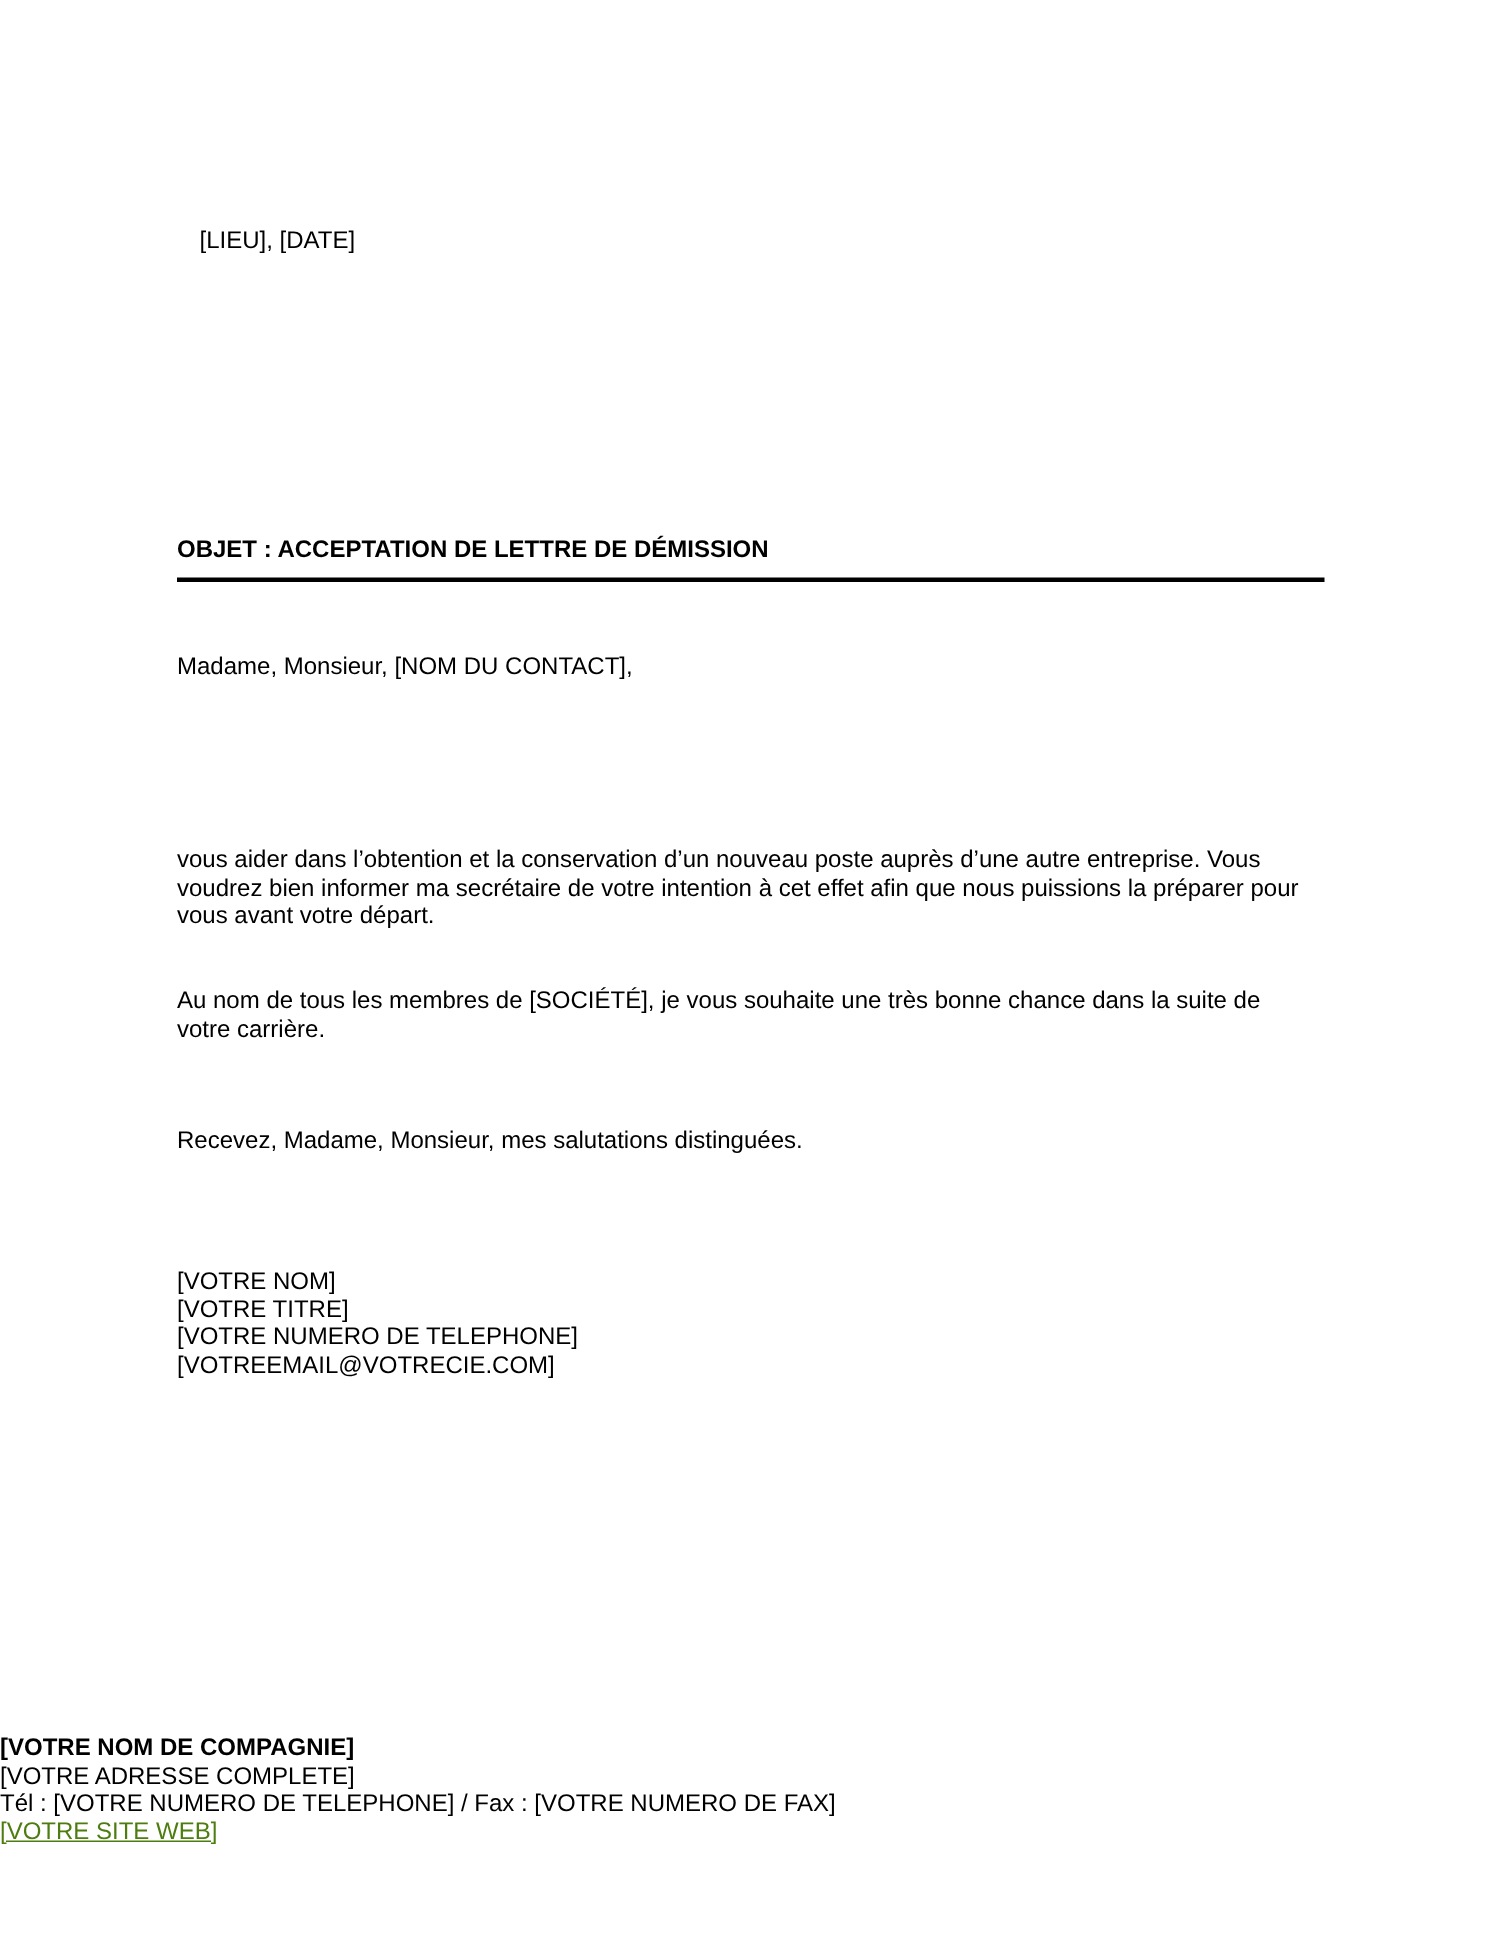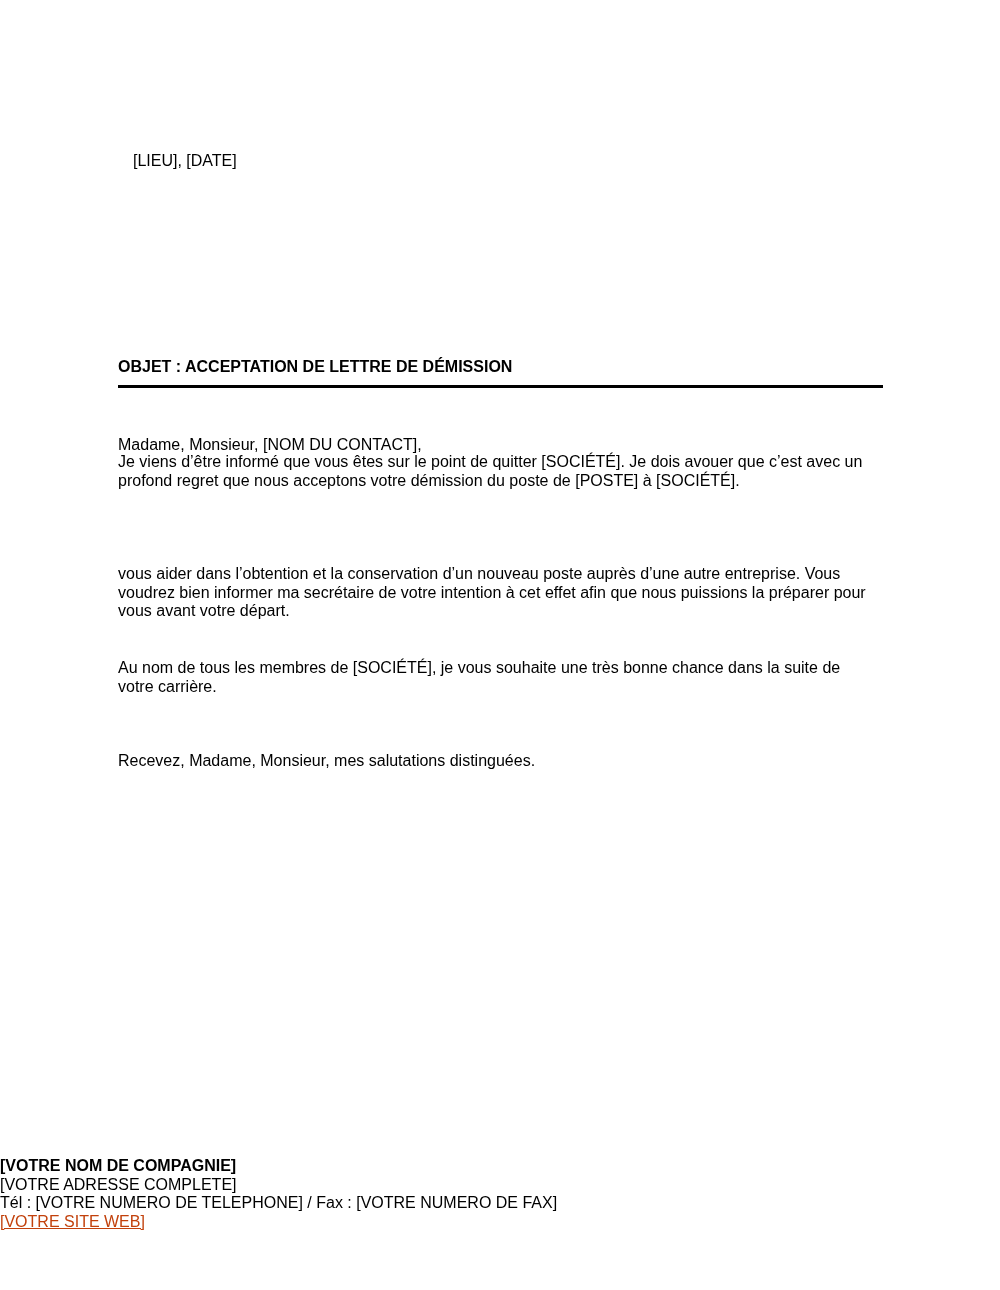--- a/index.html
+++ b/index.html
@@ -5,60 +5,62 @@
   html, body { margin: 0; padding: 0; background: #ffffff; }
   body { width: 1000px; height: 1290px; position: relative; font-family: "Liberation Sans", sans-serif; color: #000; font-size: 16px; }
   .page { position: absolute; left: 0; top: 0; width: 1000px; height: 1290px; }
   .block { position: absolute; left: 118px; width: 765px; line-height: 18.7px; }
   .line { display: block; white-space: pre; }
   .para { position: absolute; left: 118px; width: 770px; line-height: 18.7px; }
   .subject { position: absolute; left: 118px; top: 358px; font-weight: bold; font-size: 16px; }
   .rule { position: absolute; left: 118px; top: 385px; width: 765px; height: 3px; background: #000; }
   .footer { position: absolute; left: 0; width: 1000px; top: 1157px; line-height: 18.7px; }
   .footer .bold { font-weight: bold; }
-  .footer a { color: #c2410c; text-decoration: underline; }
+  .footer a { color: #4d7c0f; text-decoration: underline; }
 </style>
 </head>
 <body>
 
 <div class="page">
 
   <div class="block" style="top:152px;margin-left:15px;">
     <span class="line">[LIEU], [DATE]</span>
   </div>
 
 
   <div class="subject">OBJET : ACCEPTATION DE LETTRE DE DÉMISSION</div>
   <div class="rule"></div>
 
   <div class="para" style="top:415px;margin-top:21px;">
     <span class="line">Madame, Monsieur, [NOM DU CONTACT],</span>
   </div>
 
-  <div class="para" style="top:453px;">
-    <span class="line">Je viens d’être informé que vous êtes sur le point de quitter [SOCIÉTÉ]. Je dois avouer que c’est avec un</span>
-    <span class="line">profond regret que nous acceptons votre démission du poste de [POSTE] à [SOCIÉTÉ].</span>
-  </div>
 
 
   <div class="para" style="top:565px;">
     <span class="line">vous aider dans l’obtention et la conservation d’un nouveau poste auprès d’une autre entreprise. Vous</span>
     <span class="line">voudrez bien informer ma secrétaire de votre intention à cet effet afin que nous puissions la préparer pour</span>
     <span class="line">vous avant votre départ.</span>
   </div>
 
   <div class="para" style="top:752px;">
     <span class="line">Recevez, Madame, Monsieur, mes salutations distinguées.</span>
   </div>
 
   <div class="para" style="top:659px;">
     <span class="line">Au nom de tous les membres de [SOCIÉTÉ], je vous souhaite une très bonne chance dans la suite de</span>
     <span class="line">votre carrière.</span>
   </div>
 
+  <div class="block" style="top:846px;">
+    <span class="line">[VOTRE NOM]</span>
+    <span class="line">[VOTRE TITRE]</span>
+    <span class="line">[VOTRE NUMERO DE TELEPHONE]</span>
+    <span class="line">[VOTREEMAIL@VOTRECIE.COM]</span>
+  </div>
 
   <div class="footer">
     <div class="bold">[VOTRE NOM DE COMPAGNIE]</div>
     <div>[VOTRE ADRESSE COMPLETE]</div>
     <div>Tél : [VOTRE NUMERO DE TELEPHONE] / Fax : [VOTRE NUMERO DE FAX]</div>
     <div><a href="#">[VOTRE SITE WEB]</a></div>
   </div>
 
 </div>
 

